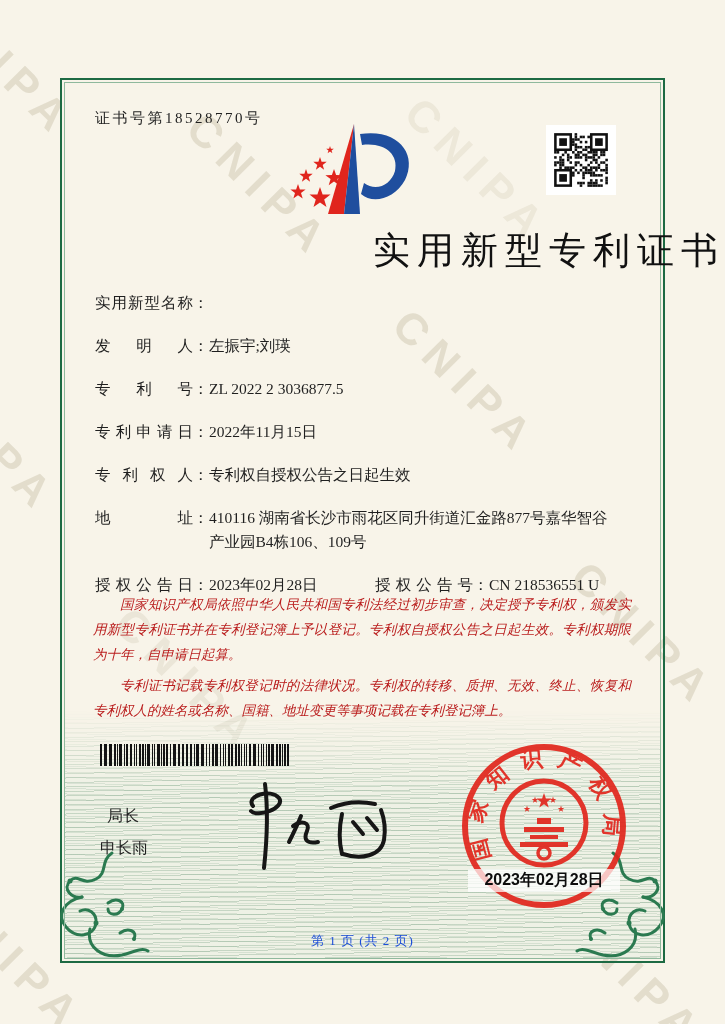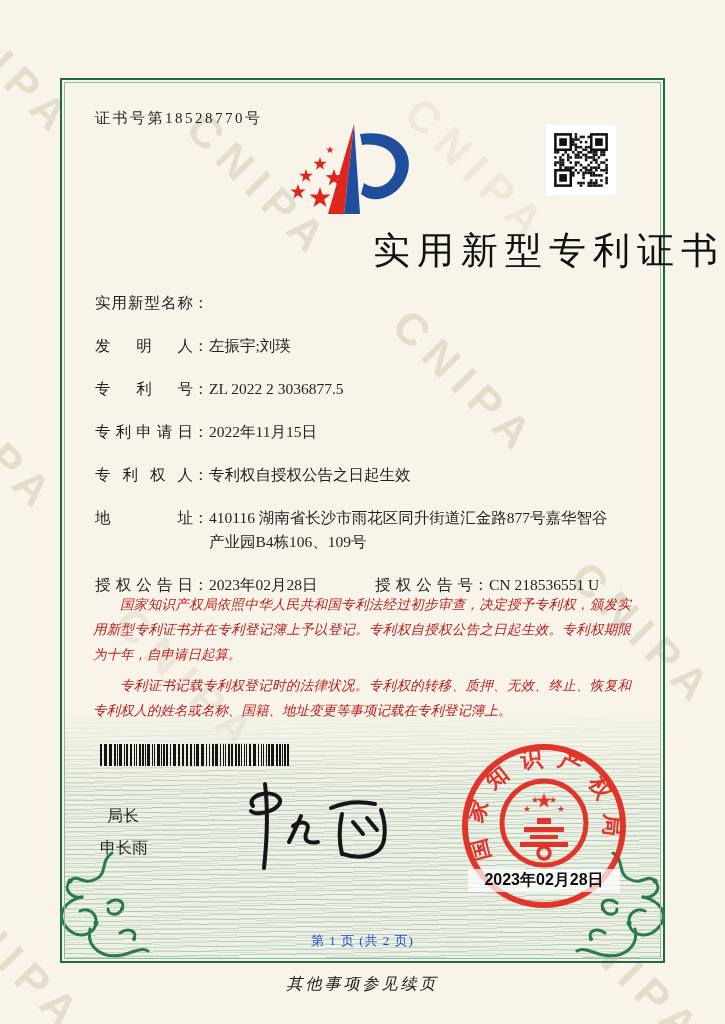--- a/index.html
+++ b/index.html
@@ -439,15 +439,14 @@
         <rect x="73" y="96" width="28" height="4"></rect>
         <rect x="63" y="103" width="48" height="5"></rect>
         <rect x="80" y="79" width="14" height="6"></rect>
         <circle cx="87" cy="114" r="6" fill="none" stroke="#e1261c" stroke-width="3.5"></circle>
       </g>
     </g>
   </svg>
   <div class="seal-date">2023年02月28日</div>
 
   <div class="pagination">第 1 页 (共 2 页)</div>
-  <div class="continuation">其他事项参见续页</div>
 
 </div>
 
 </body></html>

